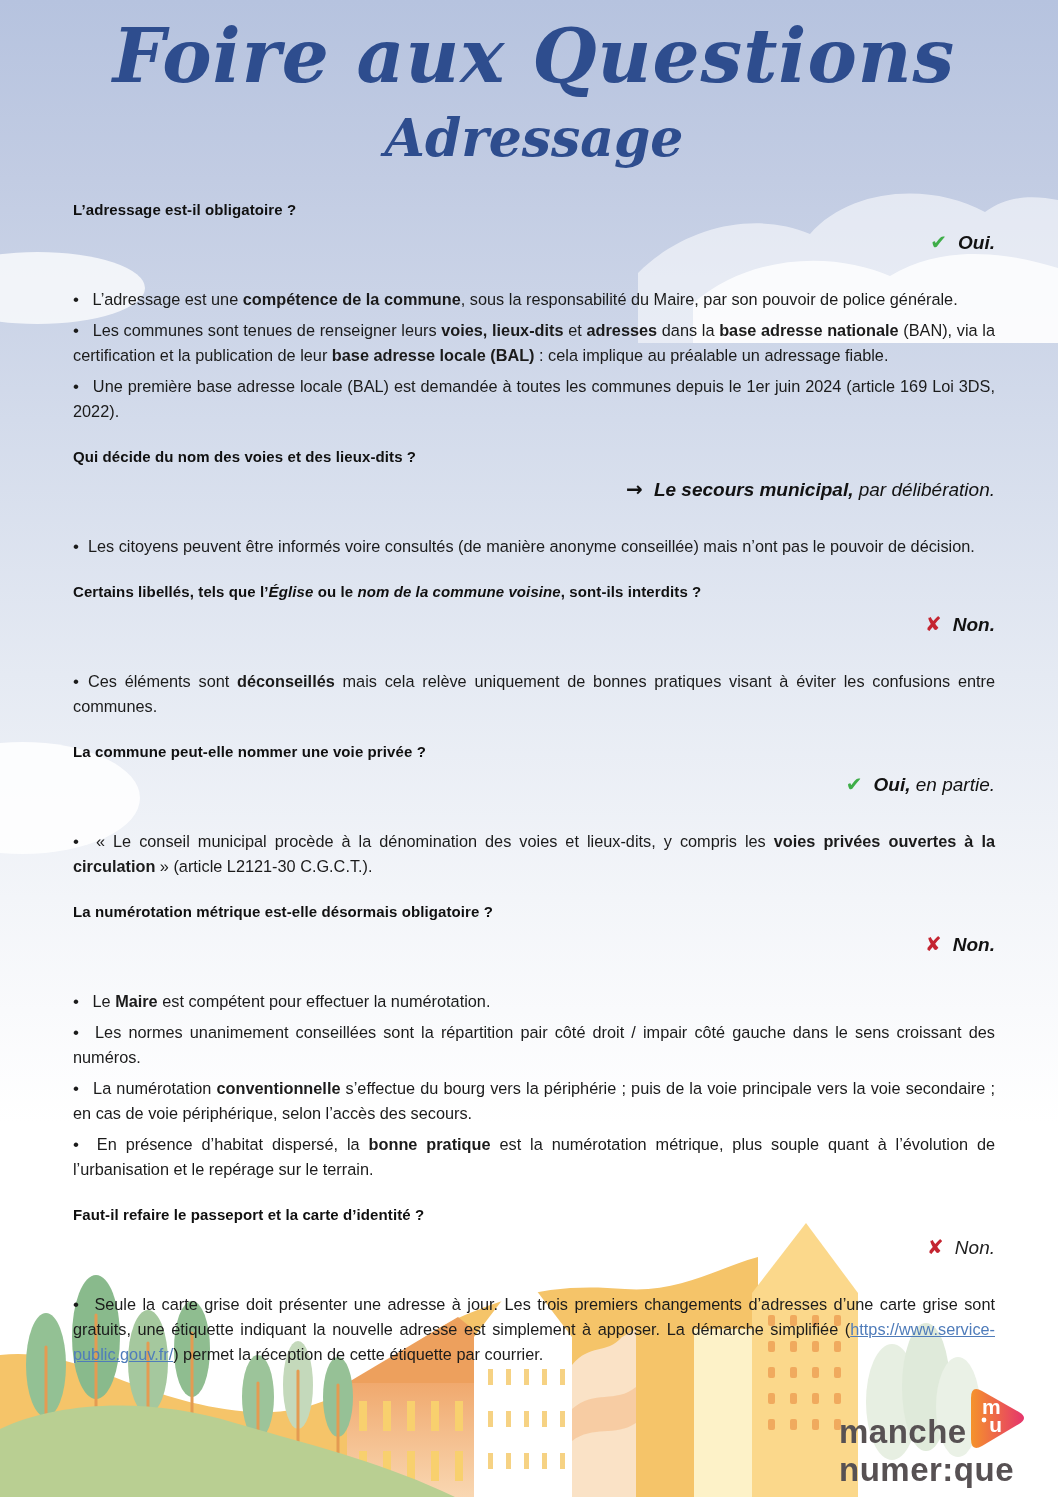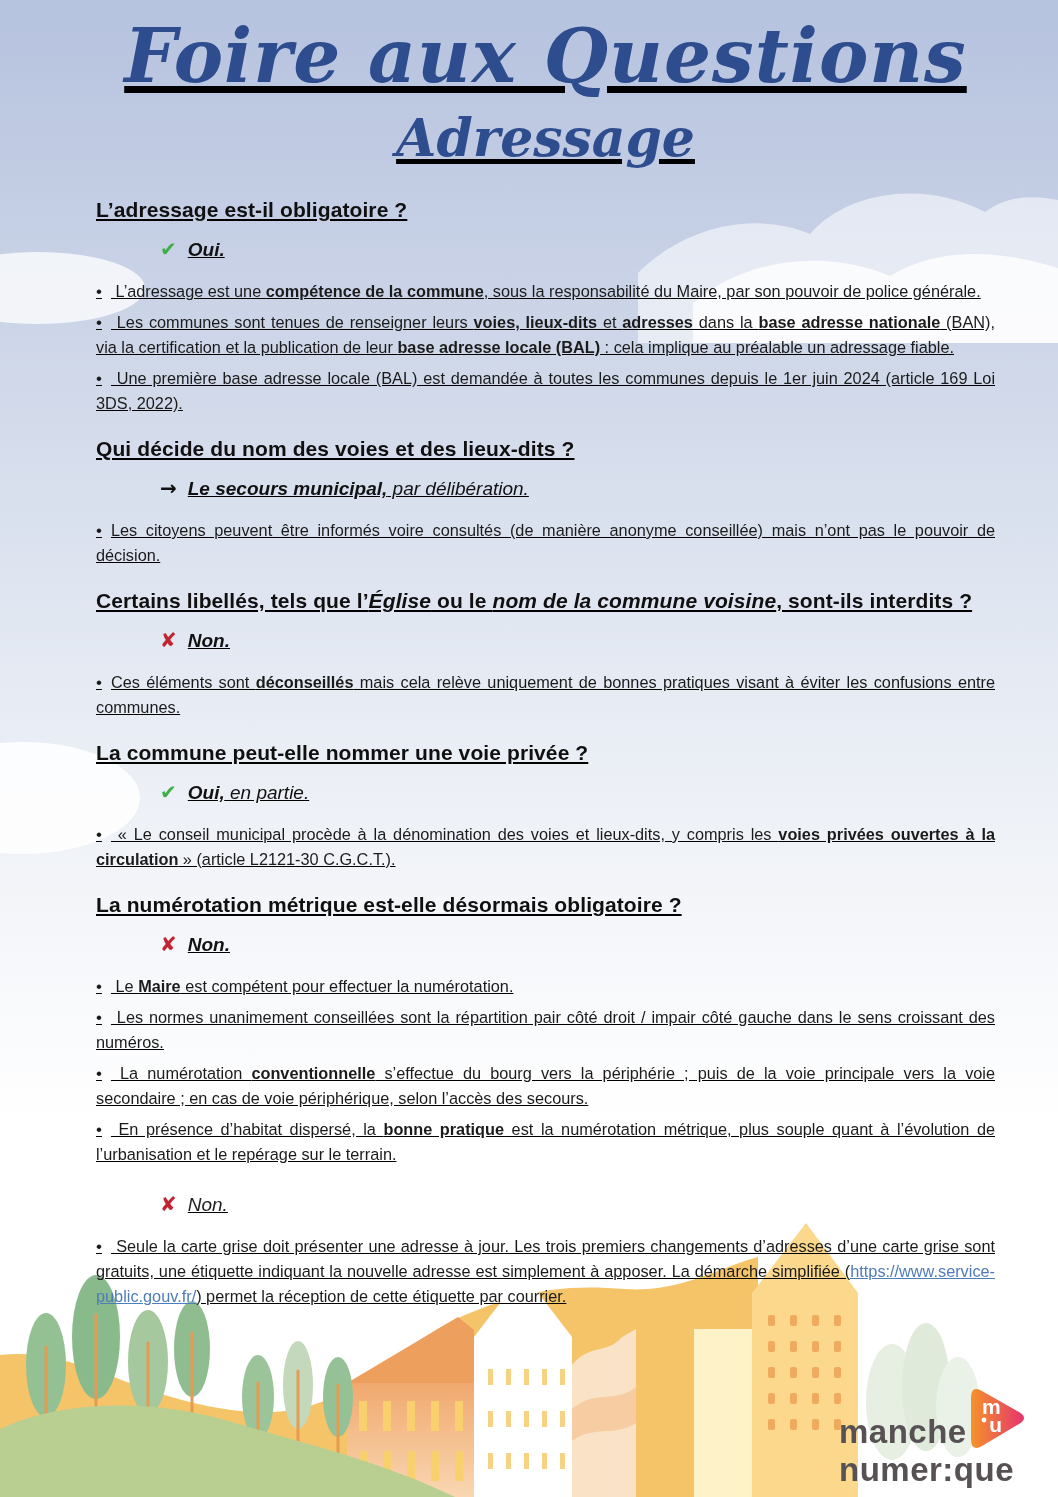--- a/index.html
+++ b/index.html
@@ -7,36 +7,36 @@
     background:linear-gradient(180deg,#b6c3df 0%,#c2cce3 12%,#d3dbeb 28%,#e5eaf3 45%,#f3f5f9 60%,#ffffff 75%,#ffffff 100%);
     font-family:"Liberation Sans",sans-serif;}
   
   .cloud-el{position:absolute;background:#fff;border-radius:50%;z-index:1;}
   .cloud-a{left:-70px;top:252px;width:215px;height:72px;opacity:.75;}
   .cloud-b{left:-95px;top:742px;width:235px;height:112px;opacity:.85;}
   .clouds-tr{position:absolute;right:0;top:148px;z-index:1;}
   
   .illus{position:absolute;left:0;bottom:0;z-index:2;}
   
-  .content{position:relative;z-index:3;padding:0 63px 0 96px;text-decoration:underline;}
+  .content{position:relative;z-index:3;padding:0 63px 0 73px;}
   .title{text-align:center;margin:14px 0 0;color:var(--title-blue,#2e4d8e);
     font-family:"DejaVu Serif",serif;font-style:italic;font-weight:bold;}
   .title .l1{font-size:74px;line-height:84px;letter-spacing:1px;}
   .title .l2{font-size:52px;line-height:80px;}
-  h2.q{font-size:21px;line-height:26px;font-weight:700;color:#101010;margin:19px 0 0;letter-spacing:.1px;}
+  h2.q{font-size:15px;line-height:26px;font-weight:700;color:#101010;margin:19px 0 0;letter-spacing:.1px;}
   h2.q .i{font-style:italic;}
-  .answer{margin:9px 0 0 64px;font-size:19px;line-height:34px;color:#121212;}
+  .answer{margin:9px 0 0 64px;font-size:19px;line-height:20px;color:#121212;text-align:right;}
   .a-icon{display:inline-block;margin-right:11px;font-size:20px;font-weight:700;font-family:"DejaVu Sans",sans-serif;}
   .a-icon.check{color:var(--check-green,#3fae49);}
   .a-icon.cross{color:var(--cross-red,#c42430);}
   .a-icon.arrow{color:#111;}
   .a-lead{font-style:italic;font-weight:700;}
   .answer.light .a-lead{font-weight:400;color:#222;}
   .a-tail{font-style:italic;font-weight:400;margin-top:37px;}
-  .bullets{margin-top:12px;}
+  .bullets{margin-top:34px;}
   p.bullet{margin:6px 0;font-size:16.3px;line-height:25px;text-align:justify;color:#1b1b1b;}
   p.bullet .dot{font-size:17px;margin-right:9px;}
   .b{font-weight:700;}
   .i{font-style:italic;}
   a.link{color:var(--link-blue,#4f7cba);text-decoration:underline;cursor:pointer;}
   .faq-item{margin-bottom:20px;}
   
   .logo{position:absolute;right:44px;bottom:8px;z-index:4;color:var(--logo-gray,#575153);
     font-weight:700;font-size:33px;line-height:38px;letter-spacing:.5px;}
   .logo .txt{position:relative;}
@@ -214,20 +214,21 @@
     </div>
     <div class="bullets">
             <p class="bullet"><span class="dot">•</span><span> Le </span><span class="b">Maire</span><span> est compétent pour effectuer la numérotation.</span></p>
             <p class="bullet"><span class="dot">•</span><span> Les normes unanimement conseillées sont la répartition pair côté droit / impair côté gauche dans le sens croissant des numéros.</span></p>
             <p class="bullet"><span class="dot">•</span><span> La numérotation </span><span class="b">conventionnelle</span><span> s’effectue du bourg vers la périphérie ; puis de la voie principale vers la voie secondaire ; en cas de voie périphérique, selon l’accès des secours.</span></p>
             <p class="bullet"><span class="dot">•</span><span> En présence d’habitat dispersé, la </span><span class="b">bonne pratique</span><span> est la numérotation métrique, plus souple quant à l’évolution de l’urbanisation et le repérage sur le terrain.</span></p>
           </div>
   </section>
 
   <section class="faq-item">
+    <h2 class="q"><span>Faut-il refaire le passeport et la carte d’identité ?</span></h2>
     <div class="answer light">
       <span class="a-icon cross">✘</span><span class="a-lead">Non.</span><span class="a-tail"></span>
     </div>
     <div class="bullets">
             <p class="bullet"><span class="dot">•</span><span> Seule la carte grise doit présenter une adresse à jour. Les trois premiers changements d’adresses d’une carte grise sont gratuits, une étiquette indiquant la nouvelle adresse est simplement à apposer. La démarche simplifiée (</span><a class="link" href="#">https://www.service-public.gouv.fr/</a><span>) permet la réception de cette étiquette par courrier.</span></p>
           </div>
   </section>
 </div>
   </div>
 

